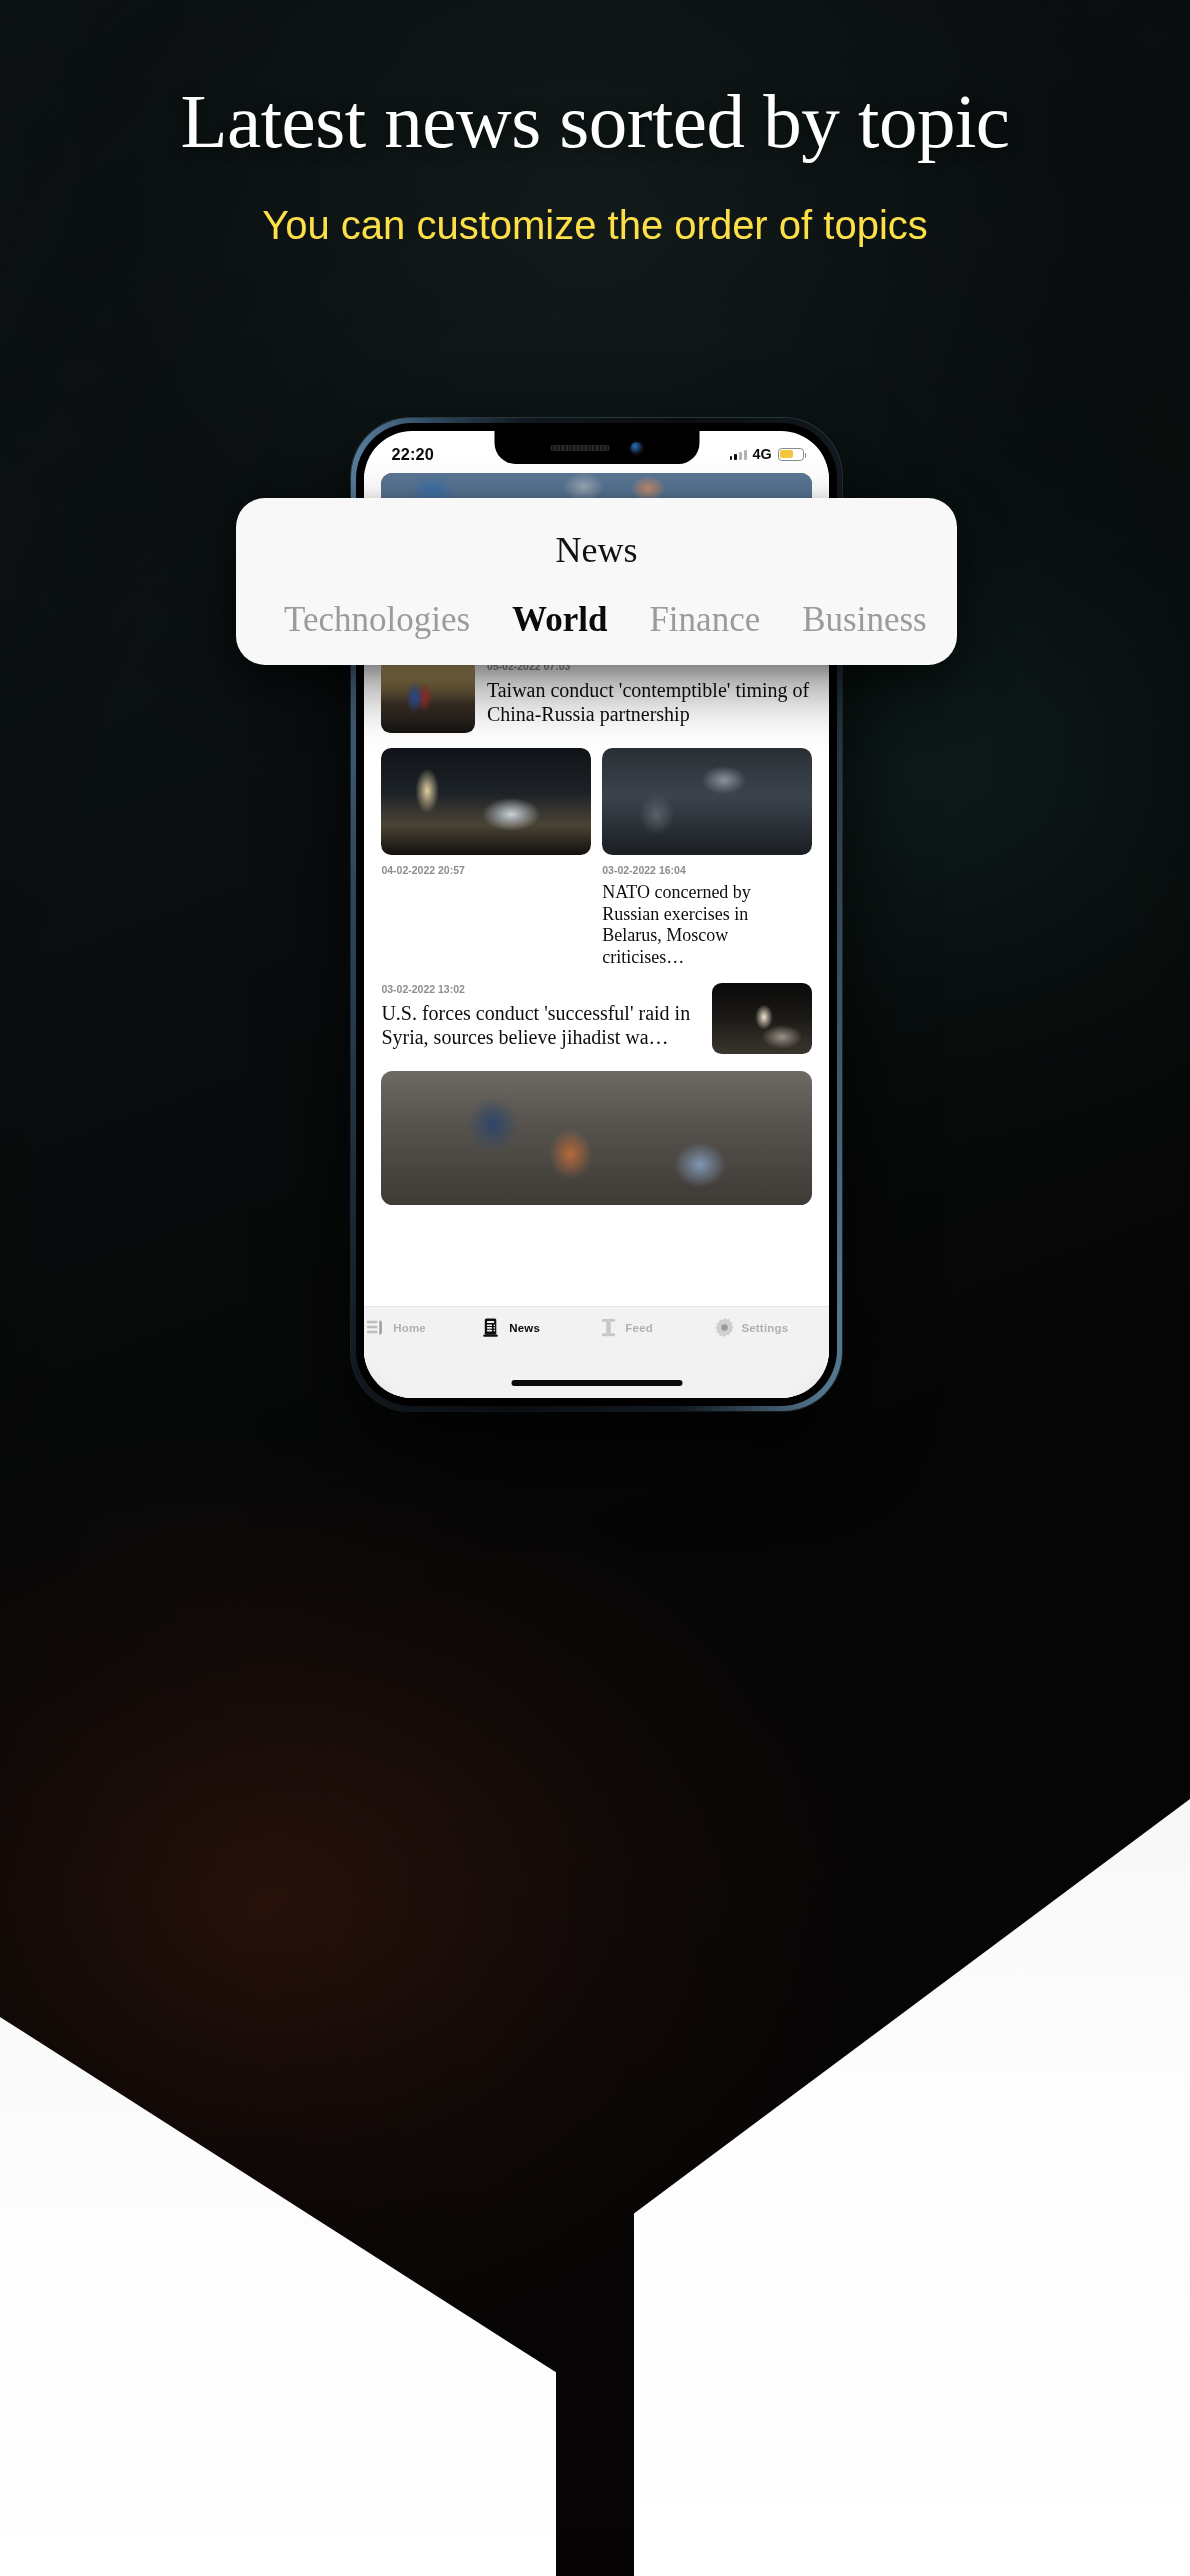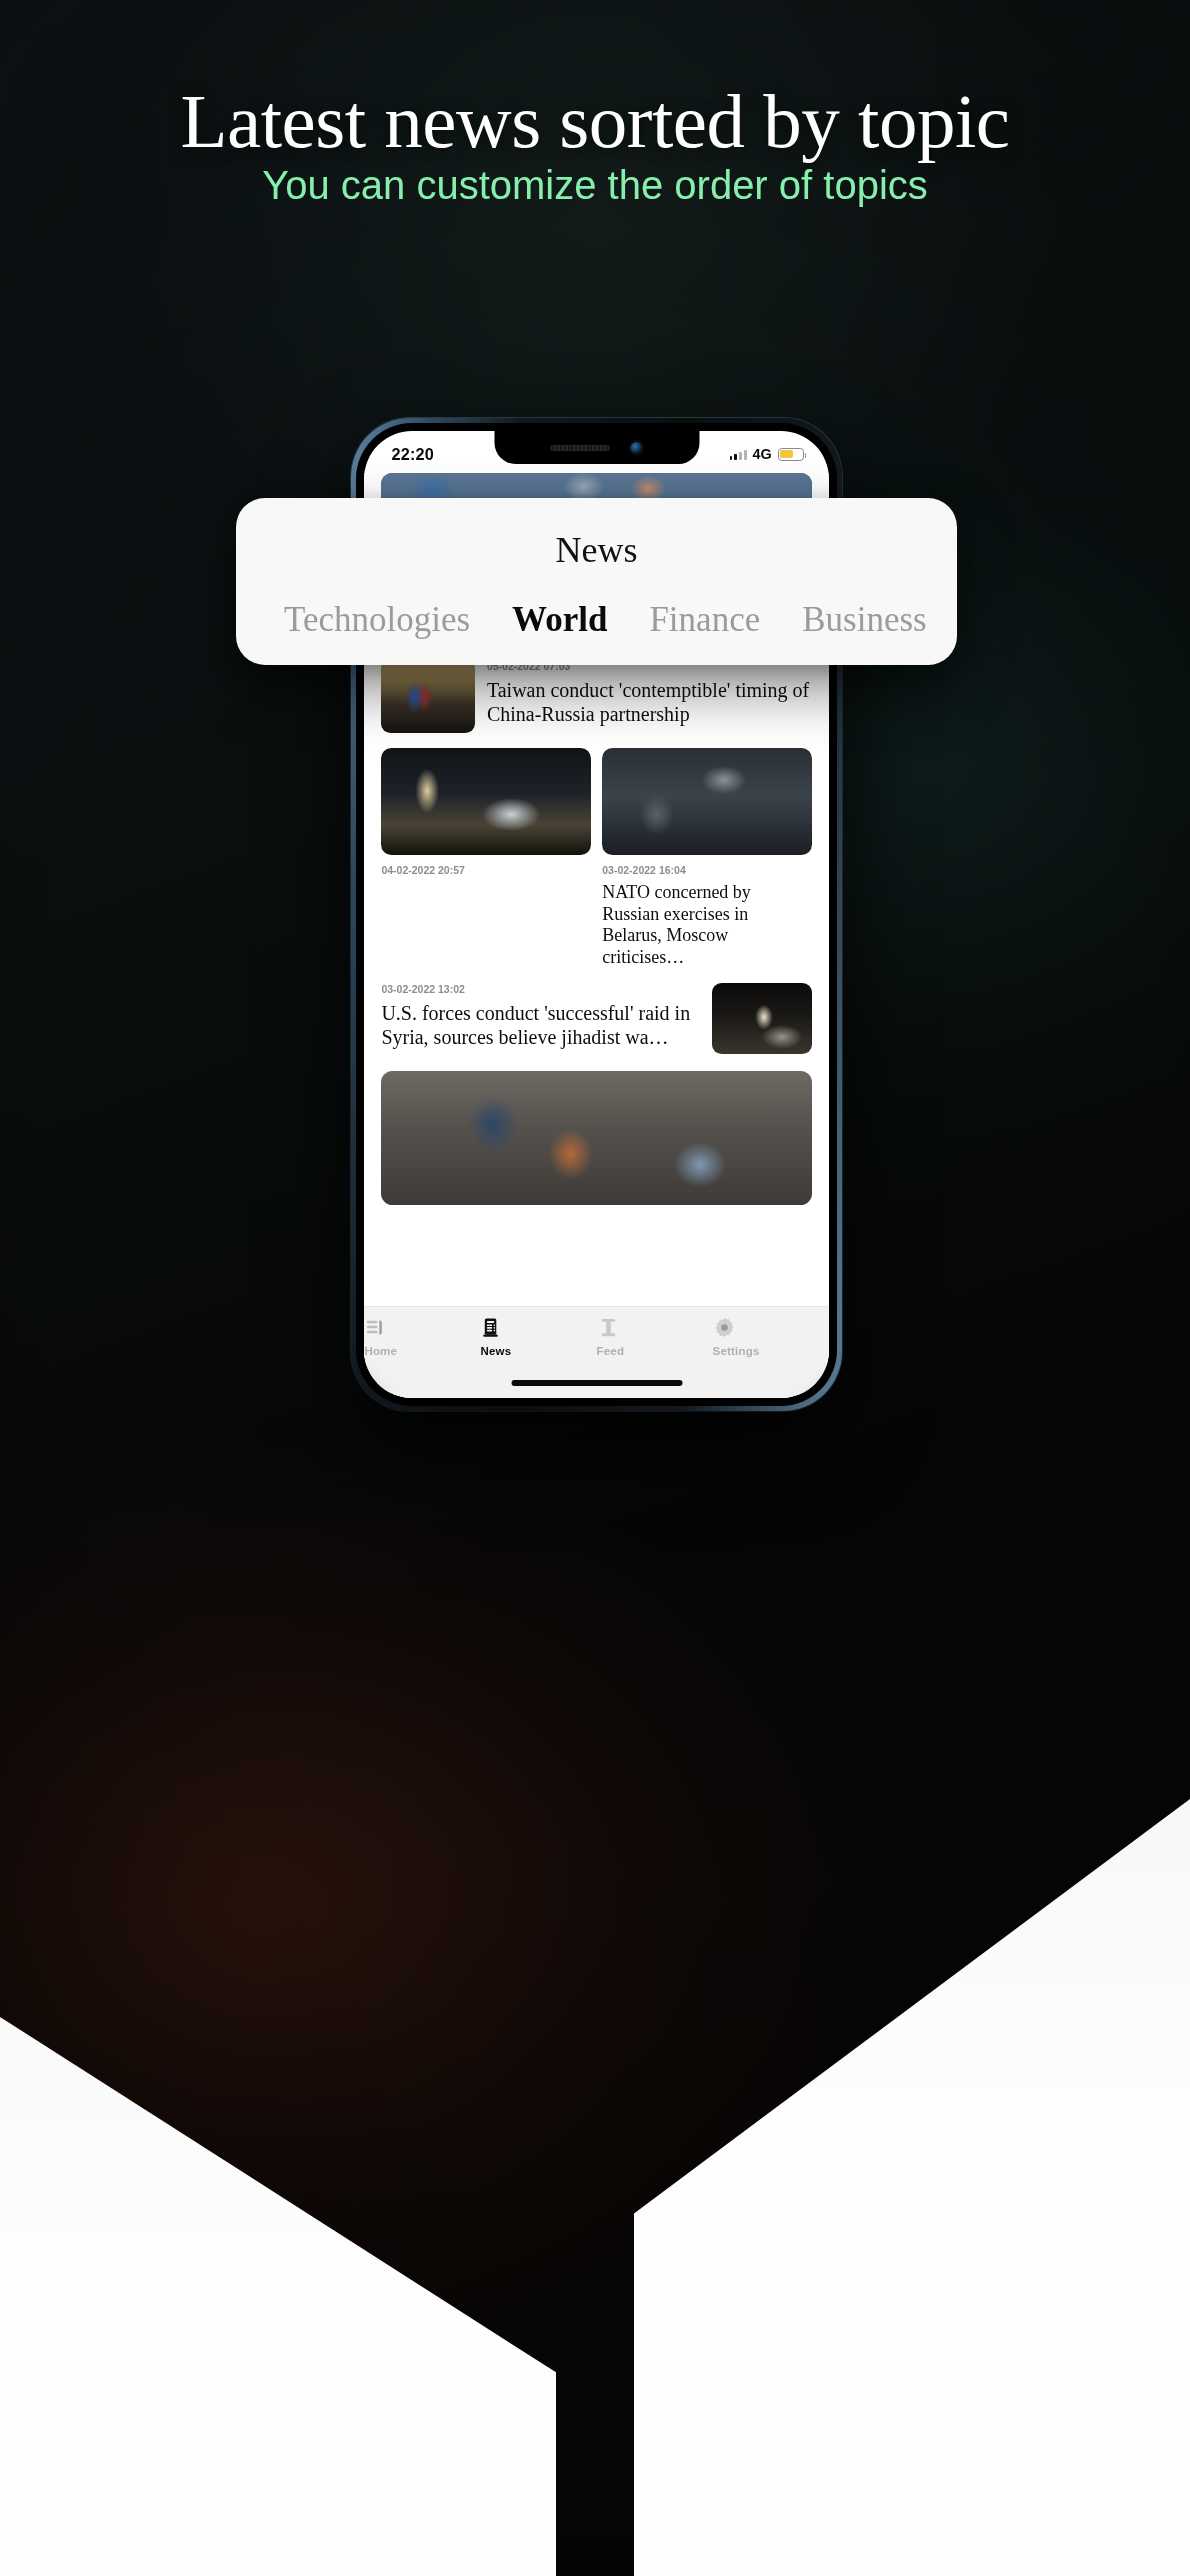--- a/index.html
+++ b/index.html
@@ -47,22 +47,23 @@
     font-family:"Liberation Serif", serif;
     color:#ffffff;
     font-size:77px;
     line-height:1.02;
     letter-spacing:-0.5px;
     font-weight:400;
     padding:0 46px;
     text-shadow:0 1.9px 15.3px rgba(0,0,0,0.6);
   }
   #hero-sub{
-    font-family:"Liberation Sans", sans-serif;
-    color:#86efac;
+    margin-top:40px;
+    font-family:"Liberation Sans", sans-serif;
+    color:#fde047;
     font-size:40px;
     line-height:1.22;
     font-weight:400;
     padding:0 91px;
   }
 
   
   #phone{
     position:absolute;
     left:104px; top:414px;
@@ -264,22 +265,22 @@
   #tab-bar{
     position:absolute; left:0; right:0; bottom:0; height:92px;
     background:rgba(241,241,241,0.94);
     backdrop-filter:blur(7.7px);
     border-top:0.5px solid rgba(0,0,0,0.06);
     display:flex; align-items:flex-start; justify-content:space-around;
     padding-top:9.6px;
     z-index:25;
   }
   .tab-item{
-    flex:1 1 0; display:flex; flex-direction:column;
-    gap:5.8px;
+    flex:1 1 0; display:flex; flex-direction:row;
+    align-items:center; gap:5.8px;
   }
   .tab-ico{ width:23px; height:23px; display:block; }
   .tab-label{
     font-family:"Liberation Sans", sans-serif;
     font-size:11.5px; font-weight:600; color:#b0b0b0; letter-spacing:0.2px;
   }
   .tab-item.active .tab-label{ color:#0a0a0a; }
   #home-indicator{
     position:absolute; left:50%; transform:translateX(-50%);
     bottom:11.5px; width:171px; height:5.8px; border-radius:2.9px;

